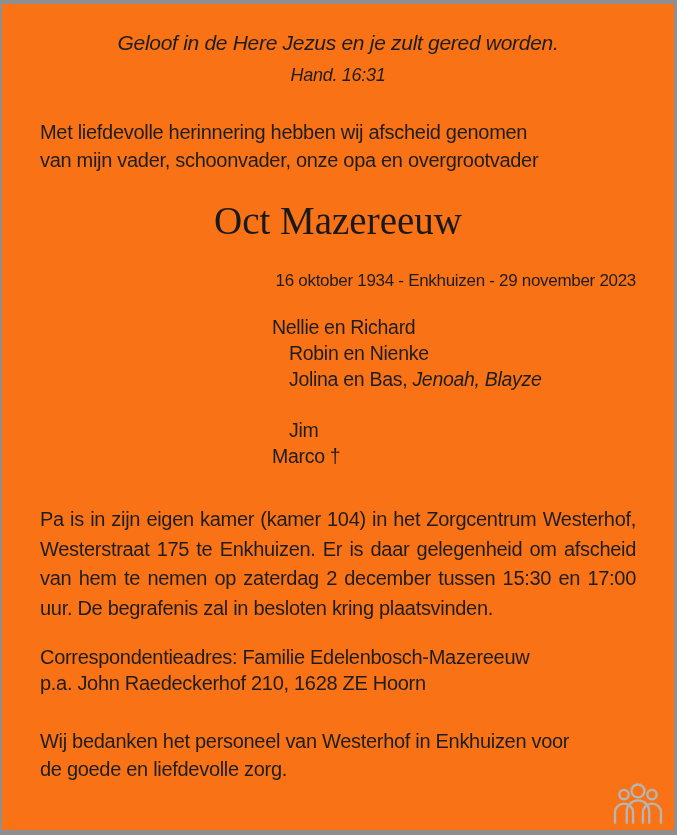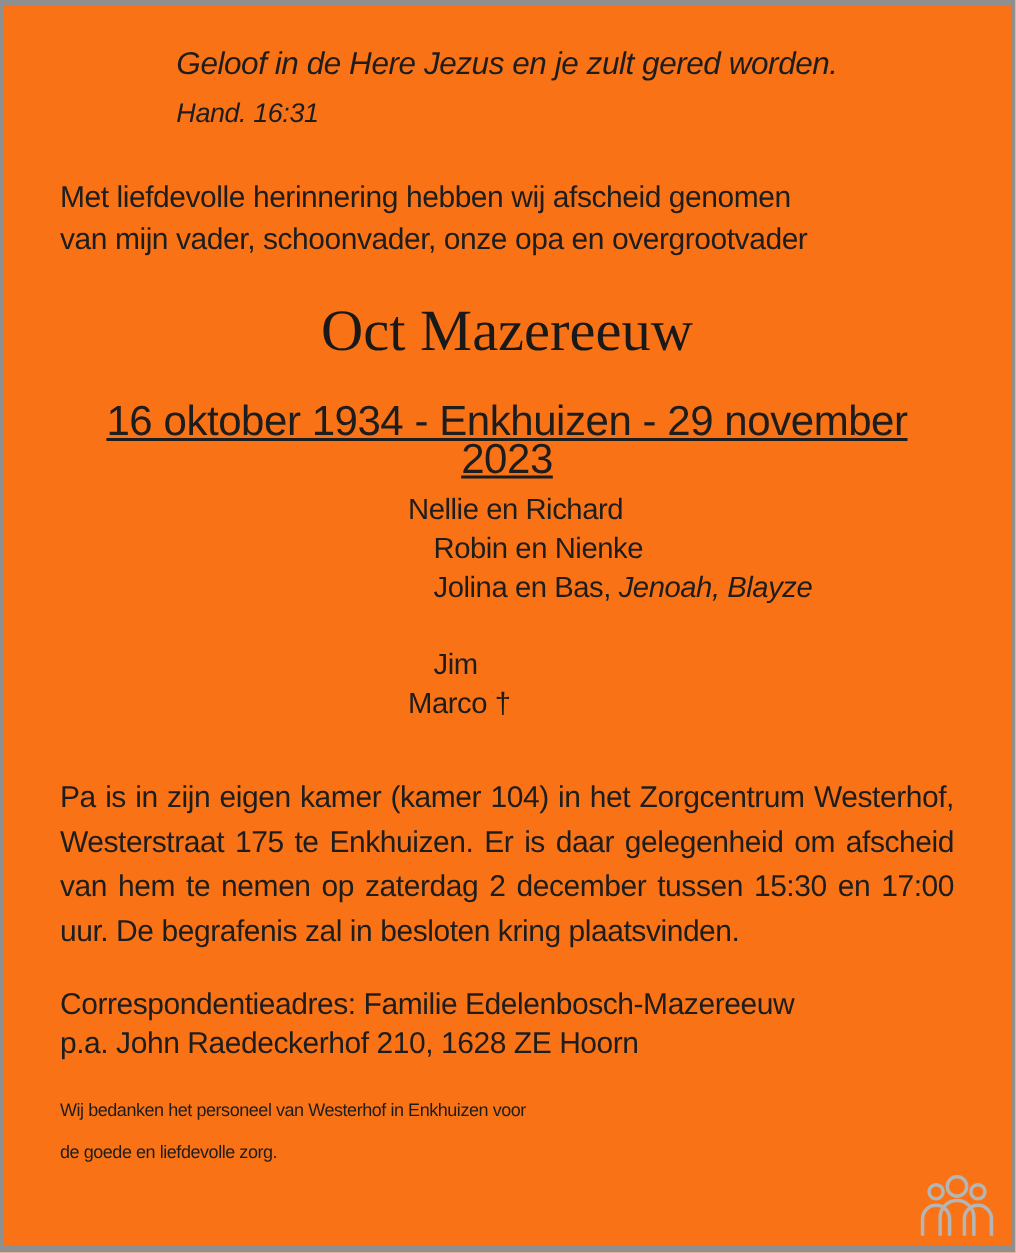--- a/index.html
+++ b/index.html
@@ -29,48 +29,47 @@
   .quote {
     font-style: italic;
     font-size: 21px;
     line-height: 26px;
     text-align: center;
   }
   .quote-attribution {
     font-style: italic;
     font-size: 18px;
     line-height: 22px;
-    text-align: left;
+    text-align: center;
     margin-top: 8px;
   }
   .intro {
     margin-top: 32px;
     font-size: 20px;
     line-height: 28px;
   }
   .deceased-name {
     margin: 25px 0 0 0;
     text-align: center;
     font-family: "Liberation Serif", serif;
     font-weight: 400;
     font-size: 39px;
     line-height: 44px;
     letter-spacing: 0;
     color: #191919;
   }
   .dates {
     margin-top: 25px;
-    text-align: center;
-    font-size: 28px;
+    text-align: right;
+    font-size: 17px;
     line-height: 25px;
-    text-decoration: underline;
   }
   .family-block {
     margin-left: 232px;
-    margin-top: 9px;
+    margin-top: 21px;
     font-size: 19.5px;
     line-height: 26px;
   }
   .family-block.group2 {
     margin-top: 25px;
   }
   .family-line.indent {
     padding-left: 17px;
   }
   .family-line .sub-italic {
@@ -81,22 +80,22 @@
     font-size: 20px;
     line-height: 29.5px;
     text-align: justify;
   }
   .correspondence {
     margin-top: 21px;
     font-size: 20px;
     line-height: 26px;
   }
   .thanks {
-    margin-top: 18px;
-    font-size: 12px;
+    margin-top: 32px;
+    font-size: 20px;
     line-height: 27.5px;
   }
   .brand-logo {
     position: absolute;
     right: 9px;
     bottom: 4px;
     width: 54px;
     height: 44px;
   }
 </style>

